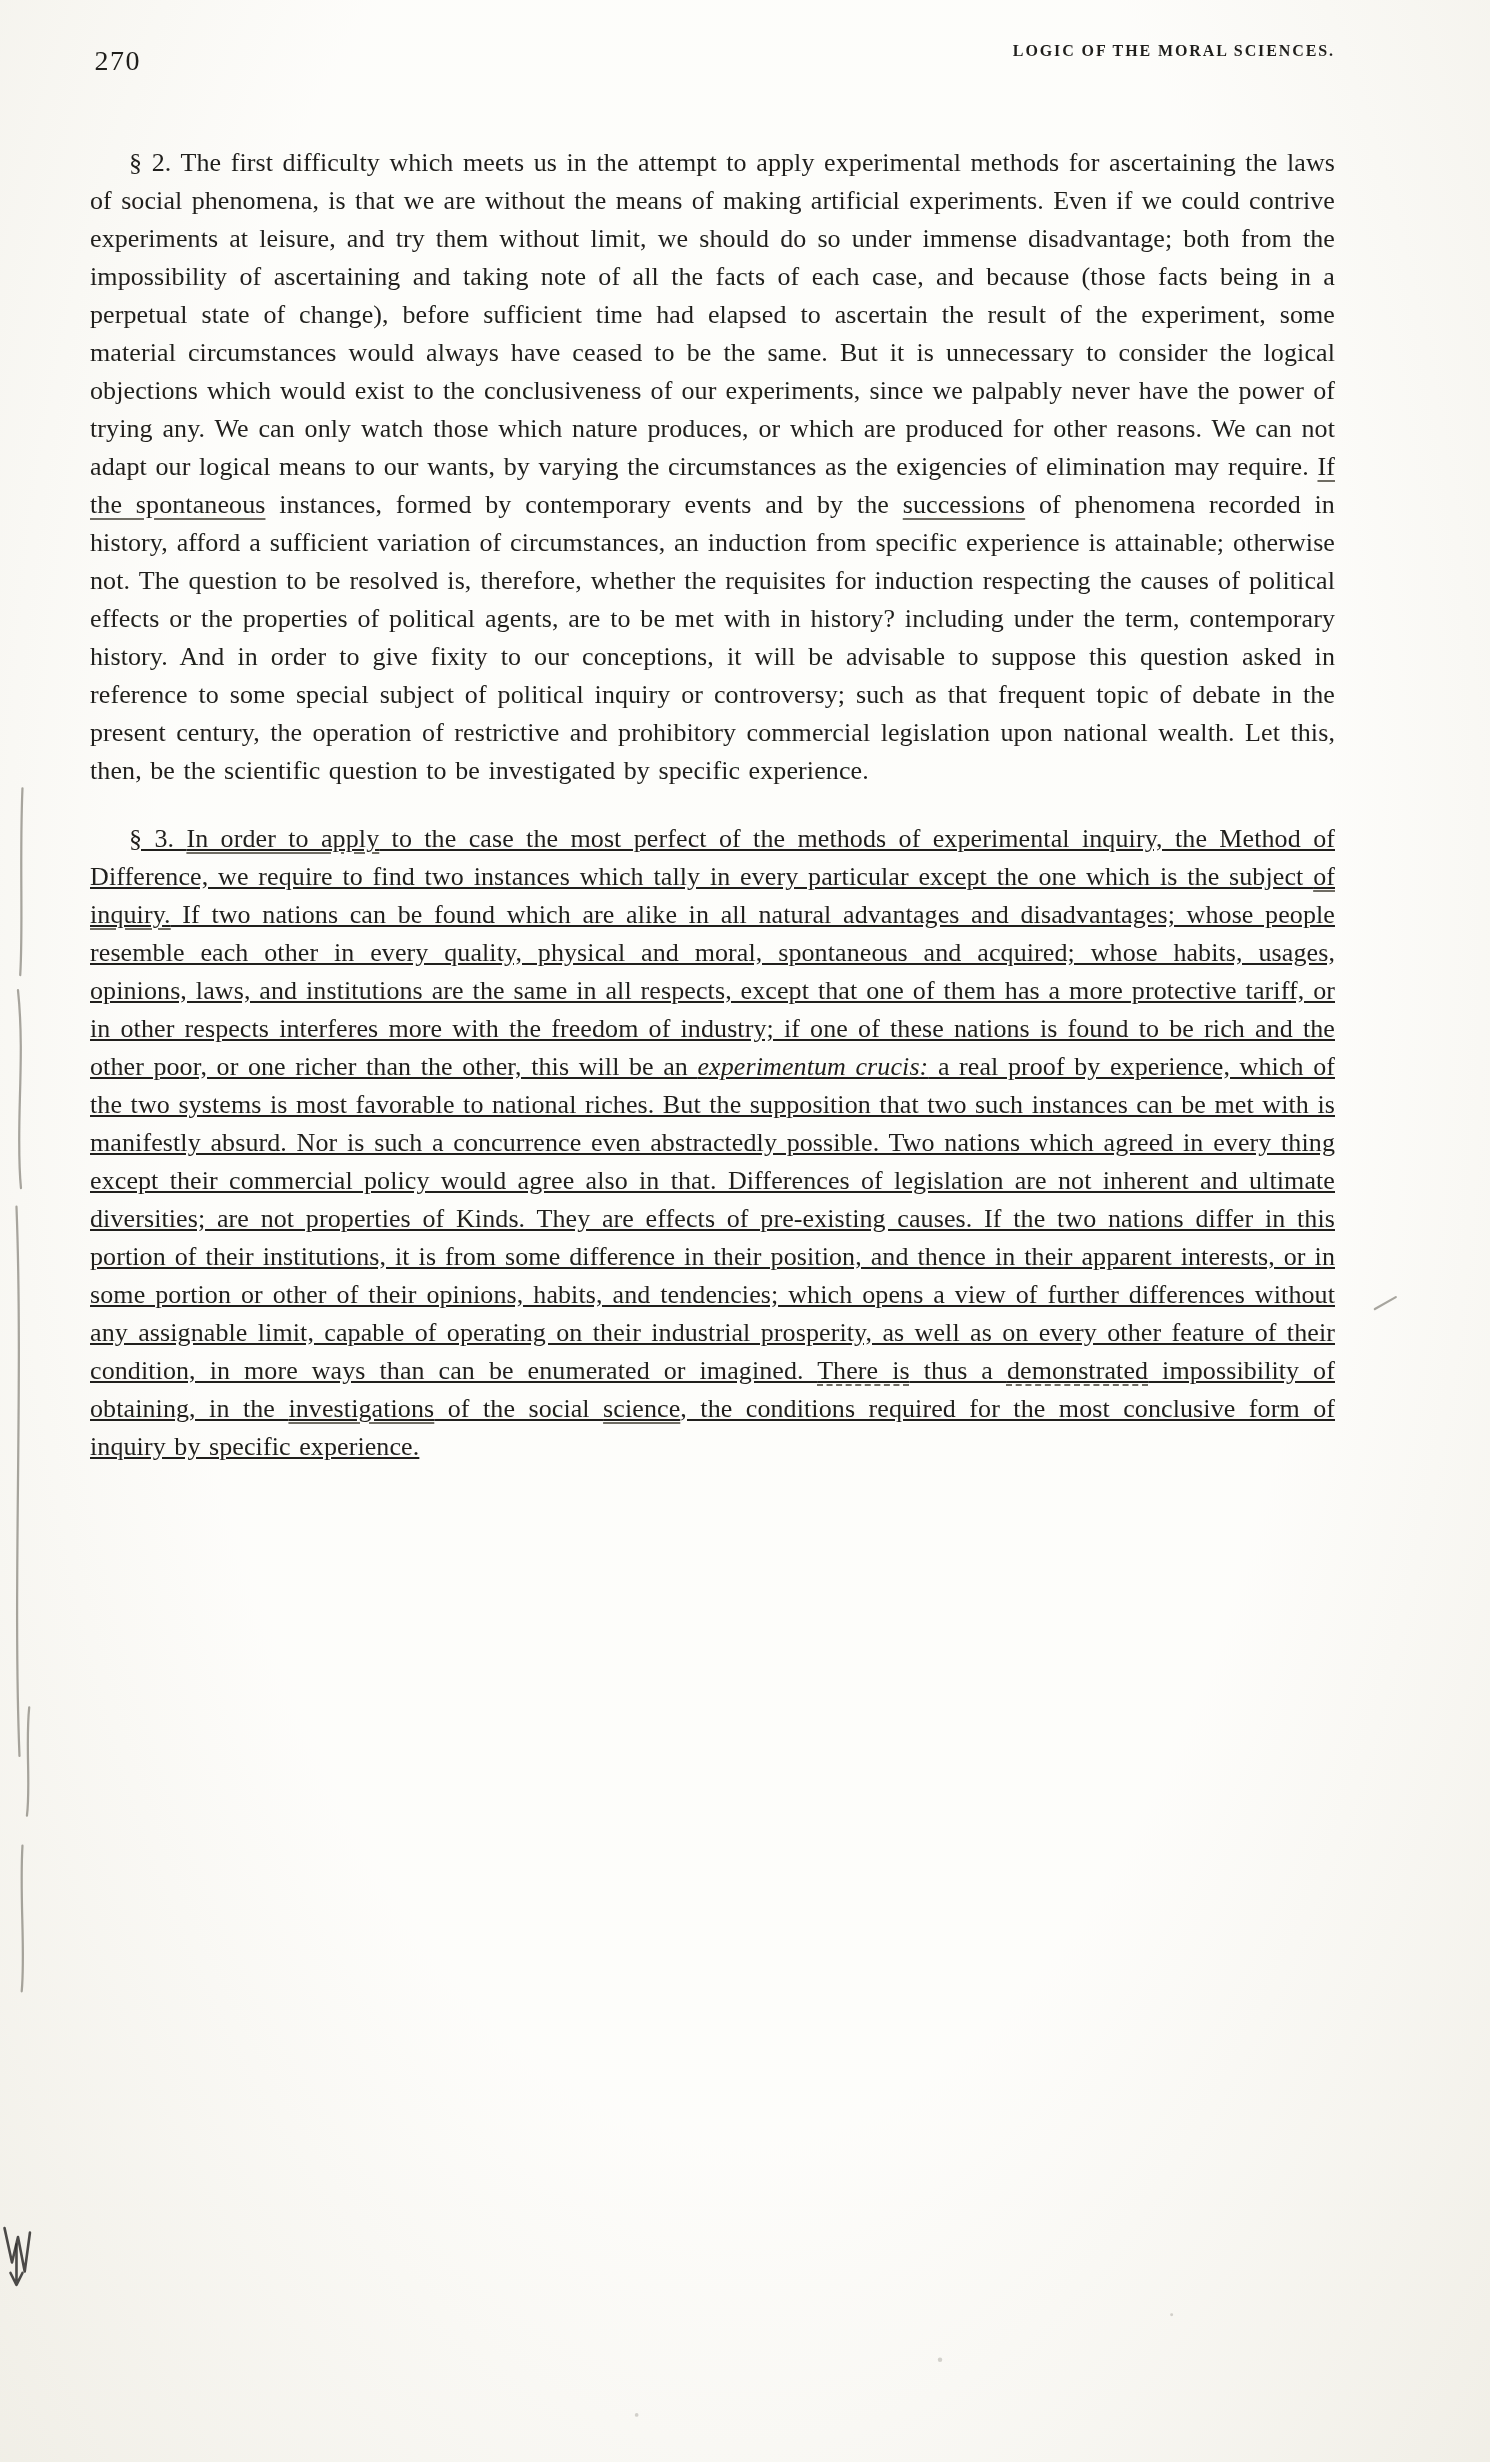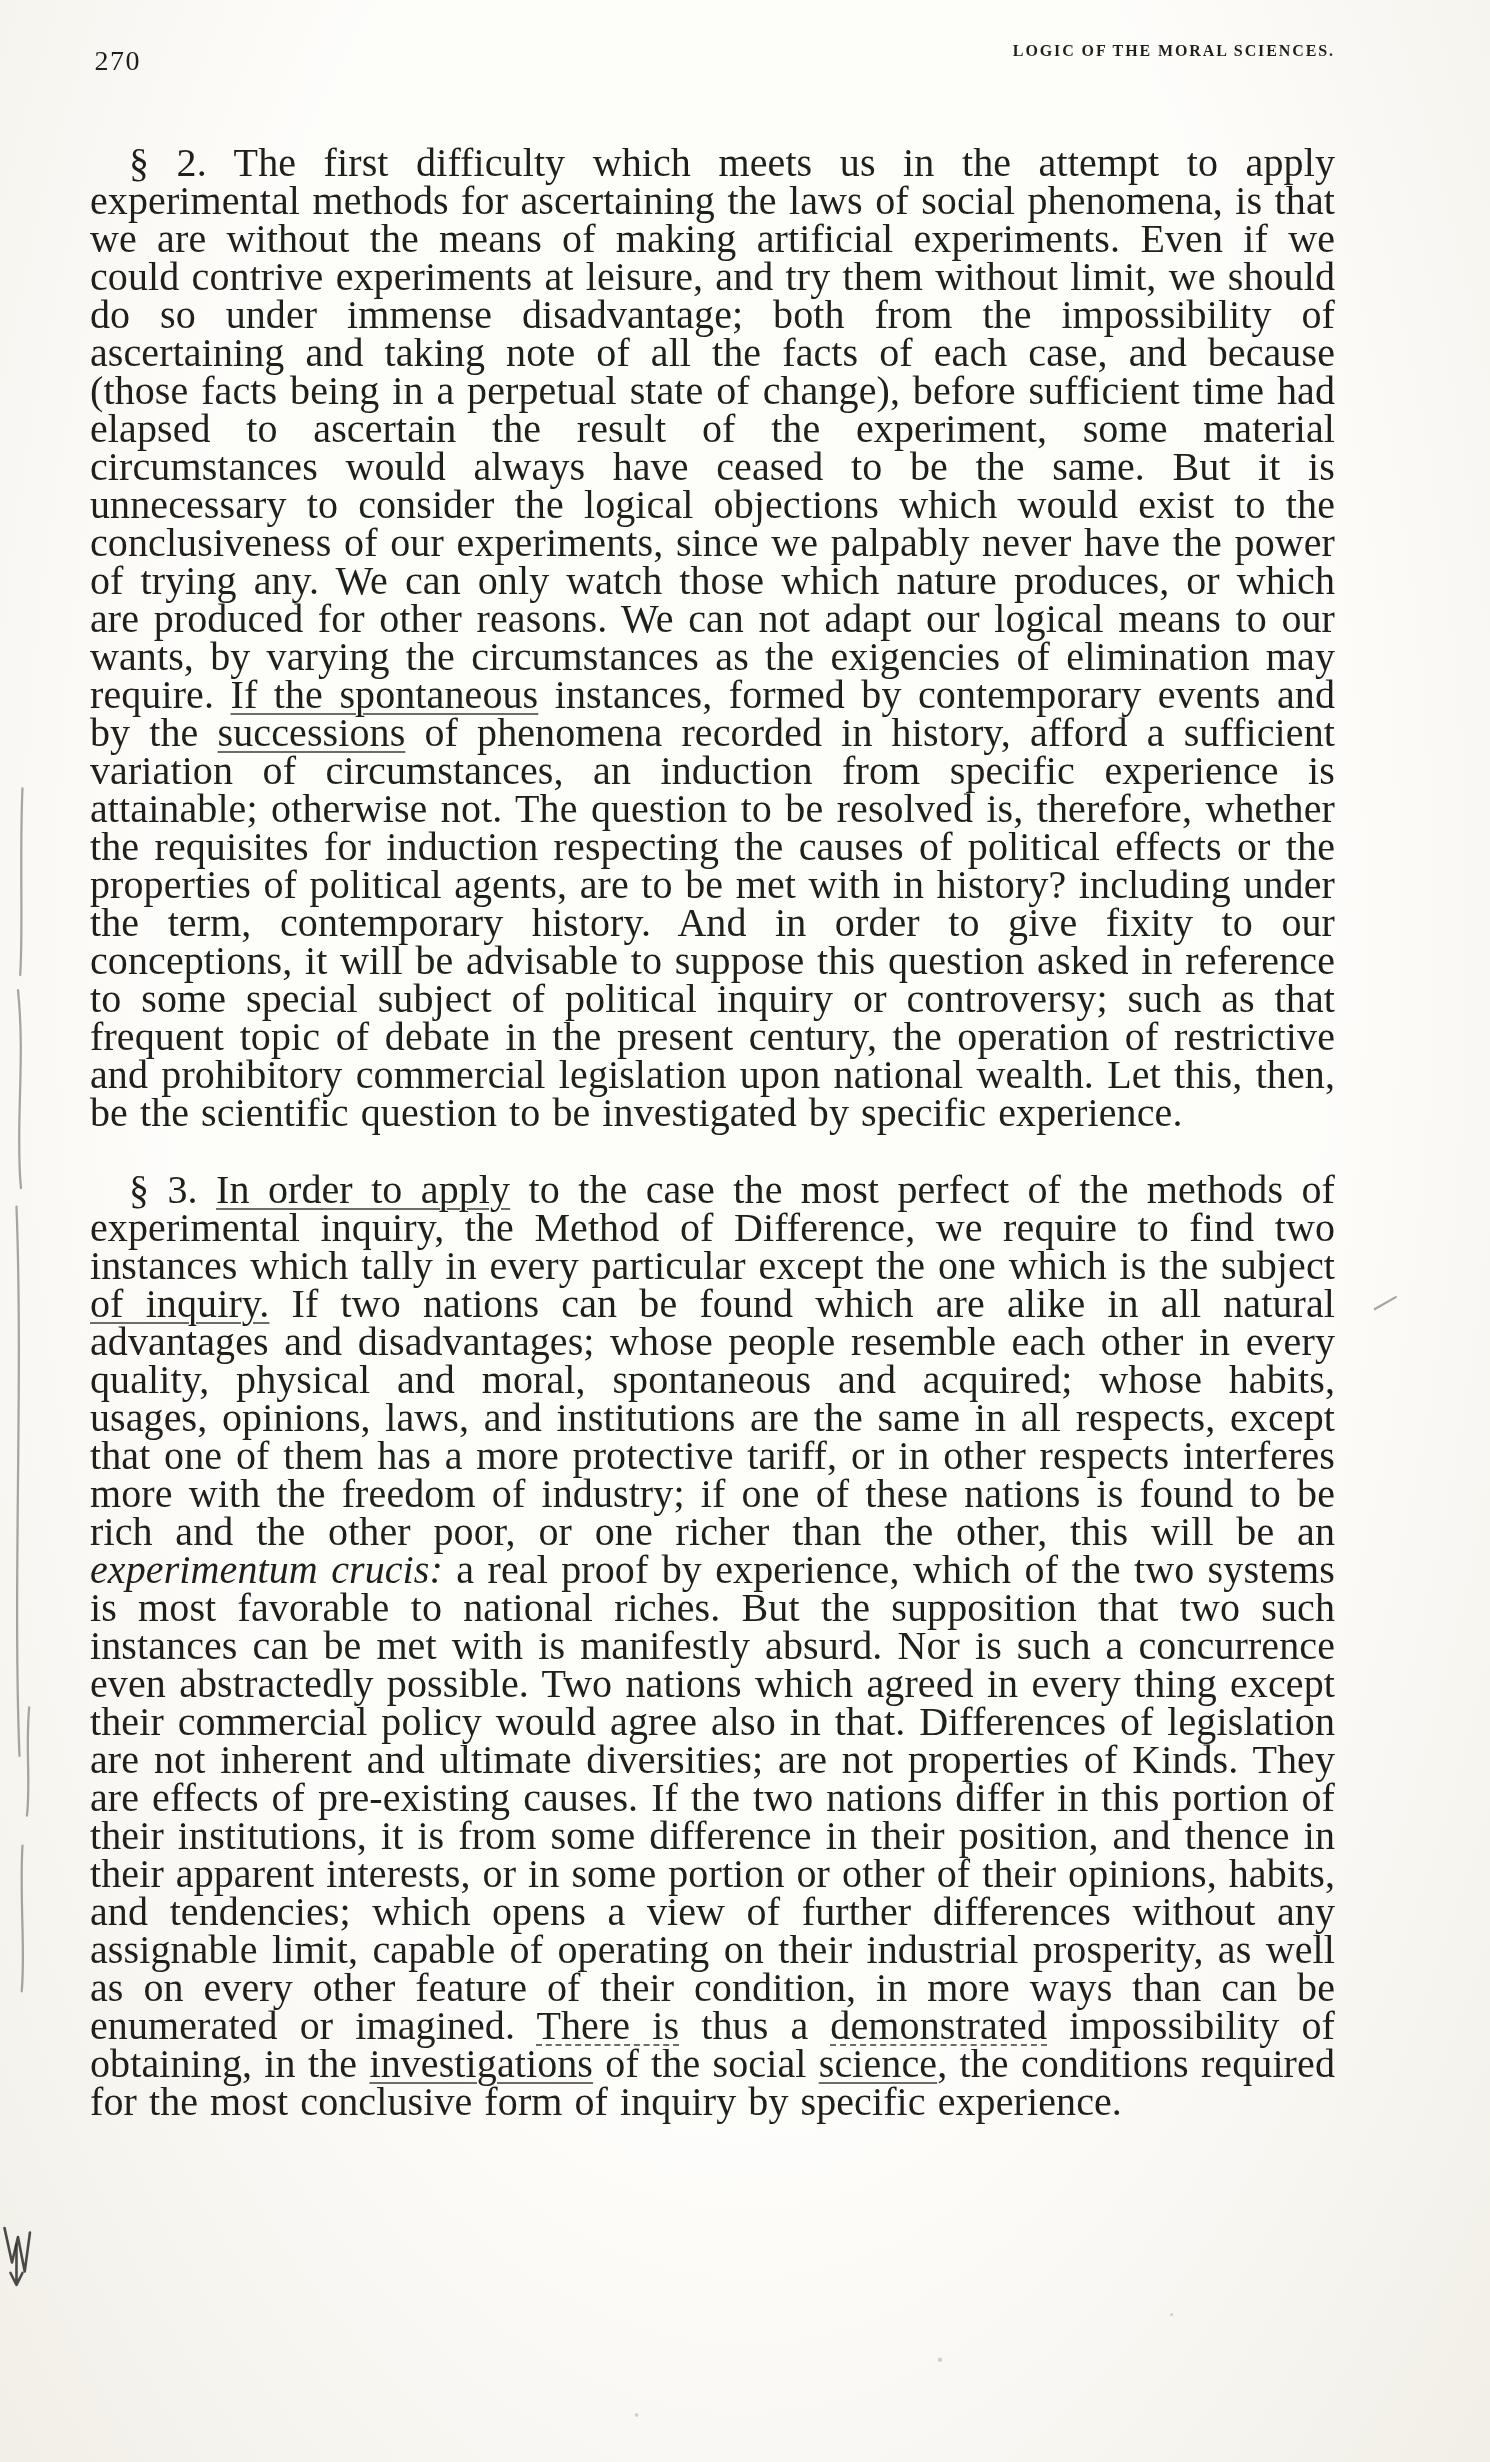--- a/index.html
+++ b/index.html
@@ -39,28 +39,28 @@
   .head-title {
     display: block;
     text-align: right;
     font-size: 16px;
     font-weight: bold;
     letter-spacing: 1.9px;
   }
   .text-block { position: relative; }
   .para {
     margin: 0;
-    font-size: 40px;
+    font-size: 26px;
     line-height: 38px;
     text-align: justify;
     text-indent: 39px;
     word-spacing: 1.9px;
     letter-spacing: 0.1px;
   }
-  .para + .para { margin-top: 39px; }
+  .para + .para { margin-top: 30px; text-decoration: underline; }
   .seg-i { font-style: italic; }
   .seg-u {
     text-decoration: underline;
     text-decoration-thickness: 1.9px;
     text-underline-offset: 5.2px;
     text-decoration-color: var(--pencil);
   }
   .seg-d {
     text-decoration: underline dashed;
     text-decoration-thickness: 1.9px;

